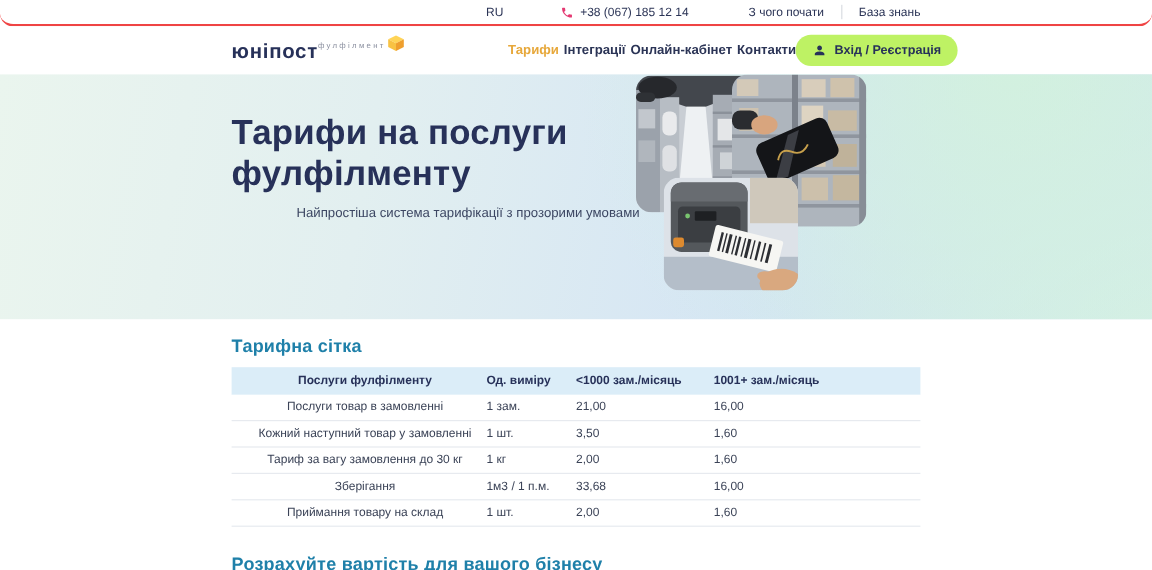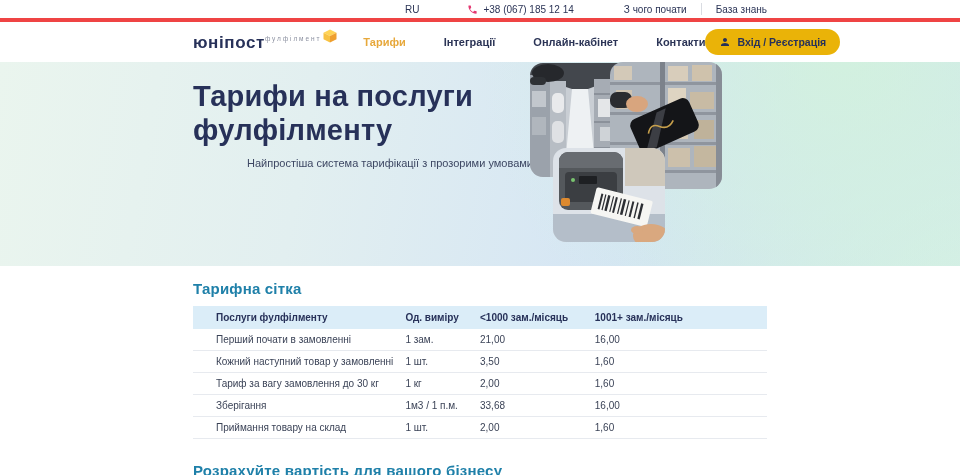--- a/index.html
+++ b/index.html
@@ -7,56 +7,56 @@
   html,body { width:960px; height:475px; overflow:hidden; }
   body {
     font-family:"Liberation Sans", sans-serif;
     background:#ffffff;
     color:#2b3456;
     position:relative;
   }
   .container { width:574px; margin:0 auto; }
 
   
-  .topbar { height:22px; background:#ffffff; border-bottom:4px solid #ef4444; }
+  .topbar { height:22px; background:#ffffff; border-bottom:2px solid #ef4444;border-radius:11px; }
   .topbar .container { height:100%; display:flex; align-items:center; justify-content:flex-end; }
   .topbar span, .topbar a { font-size:10px; color:#2b3456; text-decoration:none; white-space:nowrap; }
   .lang { margin-right:48px; cursor:pointer; }
   .phone-link { display:flex; align-items:center; gap:5px; margin-right:50px; cursor:pointer; }
   .phone-link svg { width:11px; height:11px; fill:#e43972; }
   .top-link { cursor:pointer; }
   .v-divider { width:1px; height:12px; background:#d9dce2; margin:0 14px; }
 
   
   .navbar { height:40px; background:#ffffff; }
   .navbar .container { height:100%; display:flex; align-items:center; }
   .logo { position:relative; display:flex; flex-direction:row; line-height:1; cursor:pointer; padding-right:14px; }
   .logo-name { font-size:17px; font-weight:bold; letter-spacing:0.6px; color:#273159; }
   .logo-tagline { font-size:6.5px; letter-spacing:1.9px; color:#8b90a0; margin-top:2px; }
   .logo-cube { position:absolute; top:-5px; right:-2px; width:14px; height:14px; }
-  .nav { display:flex; gap:38px; margin-left:28px; }
+  .nav { display:flex; gap:4px; margin-left:88px; }
   .nav-item { font-size:11px; font-weight:bold; color:#2b3456; cursor:pointer; white-space:nowrap; }
   .nav-item.active { color:#e7a83b; }
   .login-btn {
     margin-left:auto; display:flex; align-items:center; gap:6px;
-    background:#eab308; border:none; border-radius:13px;
+    background:#bef264; border:none; border-radius:13px;
     padding:7px 14px; font-family:inherit; font-size:10.5px; font-weight:bold;
     color:#273159; cursor:pointer; white-space:nowrap;
   }
   .login-btn svg { width:12px; height:12px; fill:#273159; }
 
   
   .hero {
     position:relative; height:204px;
     background:
       radial-gradient(circle at 88% -10%, rgba(210,242,220,0.9) 0%, rgba(210,242,220,0) 42%),
       radial-gradient(circle at 100% 115%, rgba(214,243,226,0.8) 0%, rgba(214,243,226,0) 35%),
       linear-gradient(100deg, #eaf5ee 0%, #e2eff0 32%, #d3e4f5 70%, #cfe2f6 100%);
   }
-  .hero-text { position:absolute; left:193px; top:18px; width:340px; }
+  .hero-text { position:absolute; left:193px; top:33px; width:340px; }
   .hero-title { font-size:29px; line-height:1.16; font-weight:bold; color:#273159; letter-spacing:0.2px; }
   .hero-subtitle { margin-top:10px; font-size:11px; color:#3d4763;text-align:right; }
   .photo { position:absolute; border-radius:13px; overflow:hidden; }
   .photo svg { display:block; width:100%; height:100%; }
   .photo-a { left:530px; top:1px;  width:100px; height:114px; z-index:1; }
   .photo-b { left:610px; top:0;    width:112px; height:127px; z-index:2; }
   .photo-c { left:553px; top:86px; width:112px; height:94px;  z-index:3; }
 
   
   .section-title { font-size:15px; font-weight:bold; color:#1f80a9; letter-spacing:0.2px; }
@@ -64,21 +64,21 @@
   .calc-title { margin-top:23px; }
   table.pricing { width:100%; border-collapse:collapse; margin-top:9px; }
   table.pricing th {
     background:#dbedf8; font-size:10px; font-weight:bold; color:#273159;
     text-align:left; padding:6px 0 6px 0;
   }
   table.pricing td {
     font-size:10px; color:#3b4357; padding:5px 0;
     border-bottom:1px solid #e7eaef; background:#ffffff;
   }
-  table.pricing th:first-child, table.pricing td:first-child { padding-left:23px; }
+  table.pricing th:first-child, table.pricing td:first-child { padding-left:10px;text-align:center; }
   .col1 { width:37%; } .col2 { width:13%; } .col3 { width:20%; } .col4 { width:30%; }
 </style>
 </head>
 <body>
 
 <div class="topbar">
   <div class="container">
     <span class="lang">RU</span>
     <a class="phone-link">
       <svg viewBox="0 0 24 24">
@@ -214,21 +214,21 @@
     <thead>
       <tr>
         <th class="col1">Послуги фулфілменту</th>
         <th class="col2">Од. виміру</th>
         <th class="col3">&lt;1000 зам./місяць</th>
         <th class="col4">1001+ зам./місяць</th>
       </tr>
     </thead>
     <tbody>
       <tr>
-        <td>Перший почати в замовленні</td>
+        <td>Послуги товар в замовленні</td>
         <td>1 зам.</td>
         <td>21,00</td>
         <td>16,00</td>
       </tr>
       <tr>
         <td>Кожний наступний товар у замовленні</td>
         <td>1 шт.</td>
         <td>3,50</td>
         <td>1,60</td>
       </tr>

